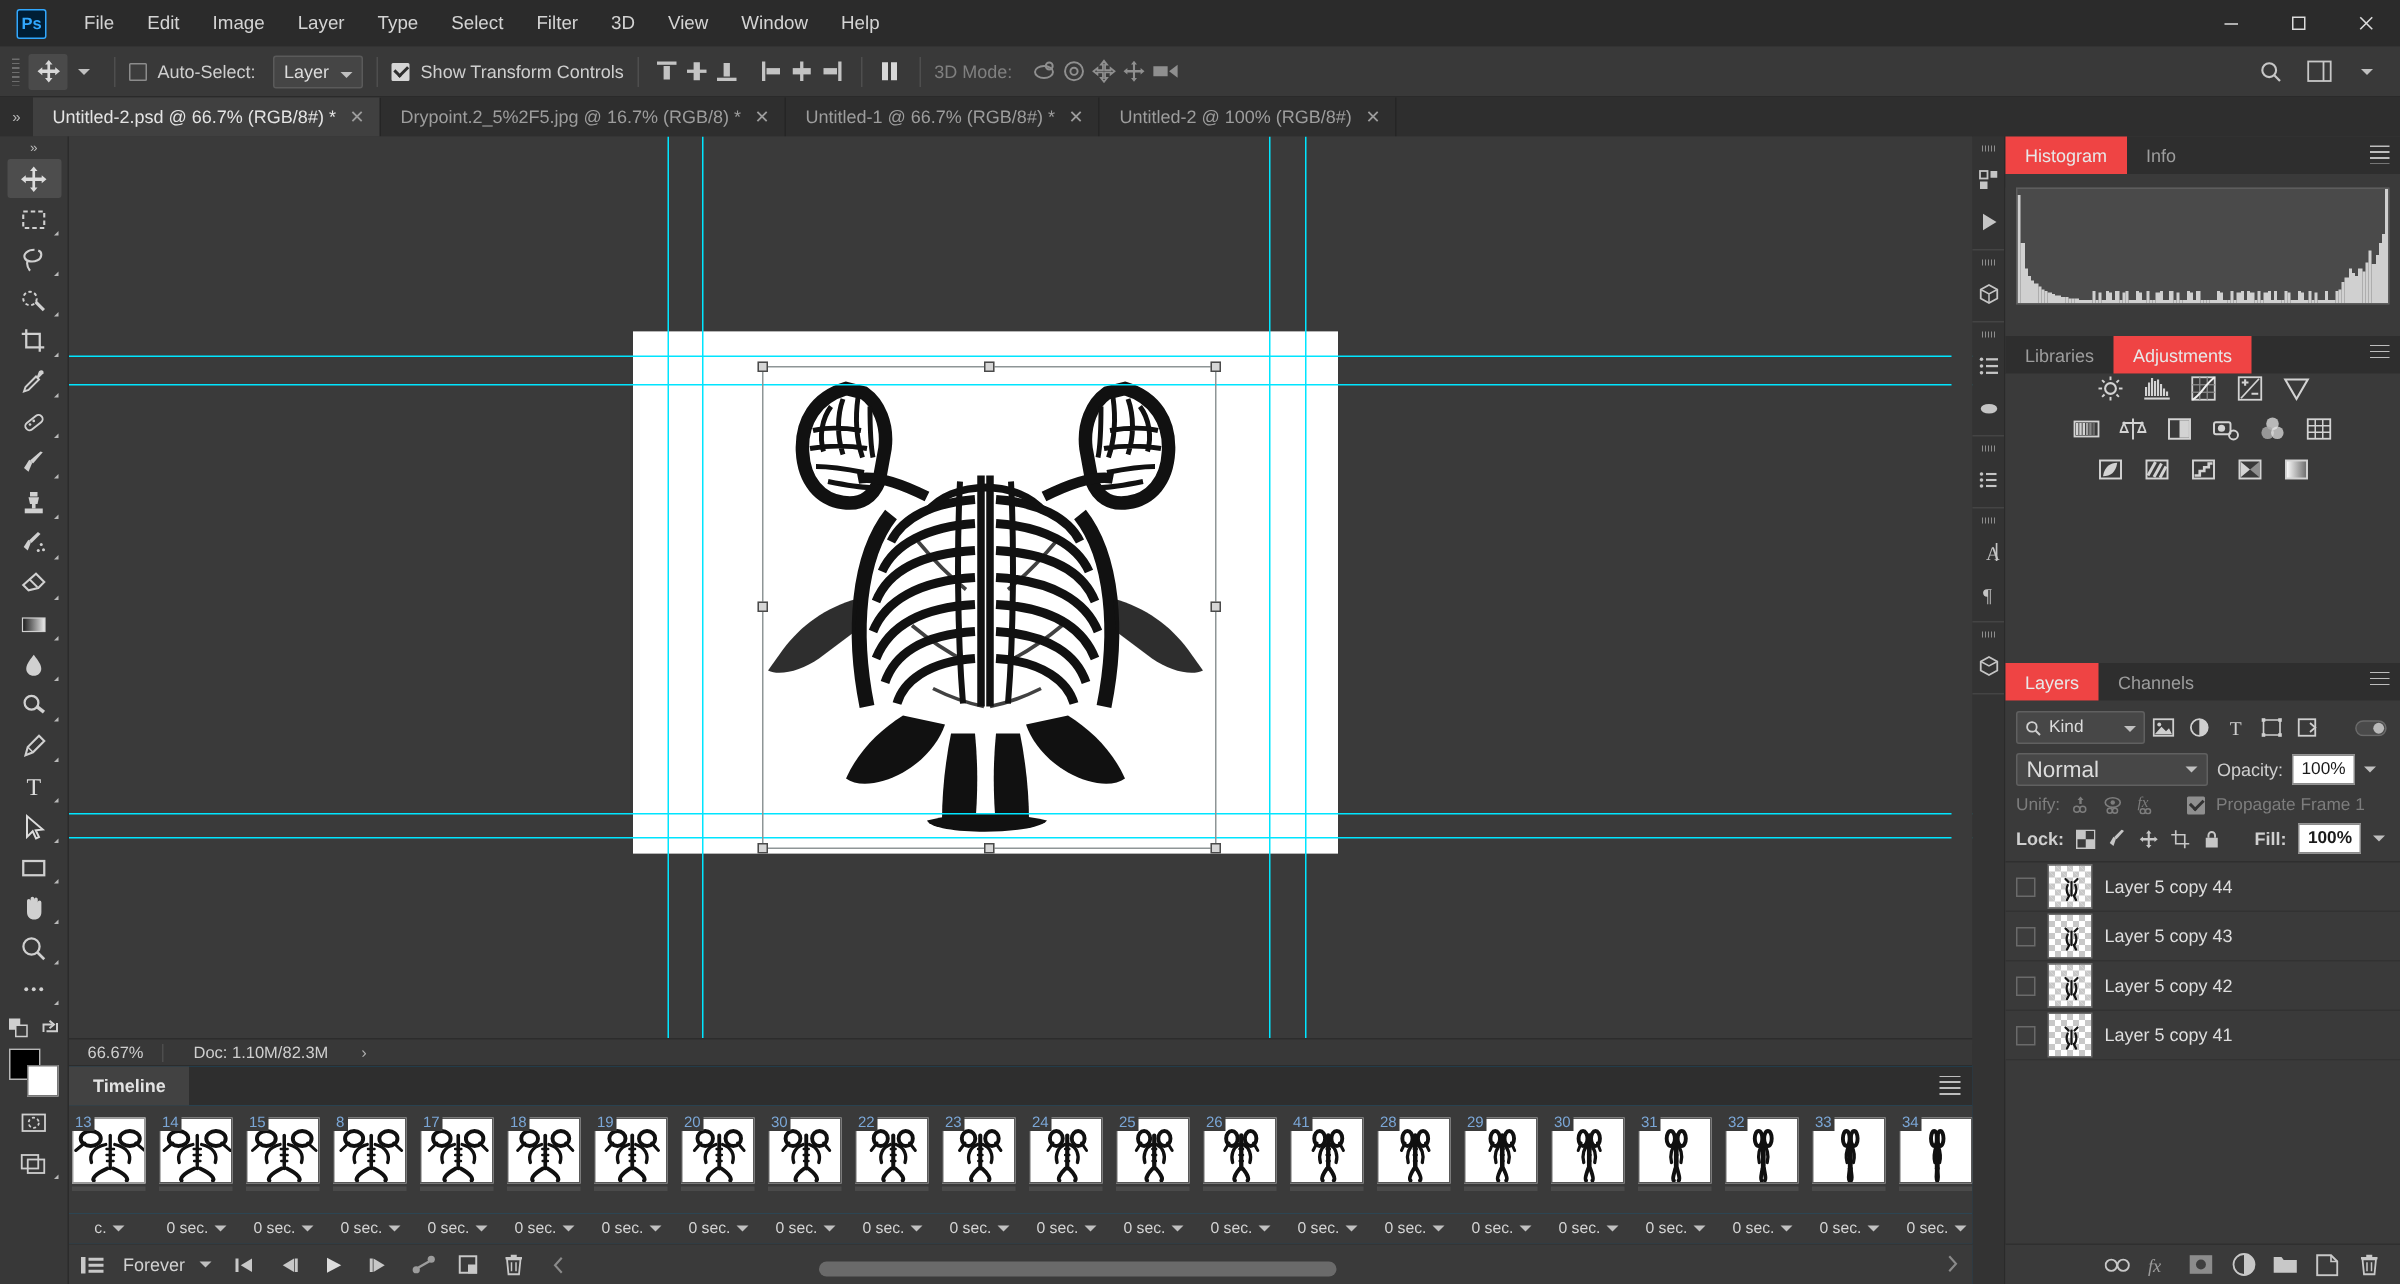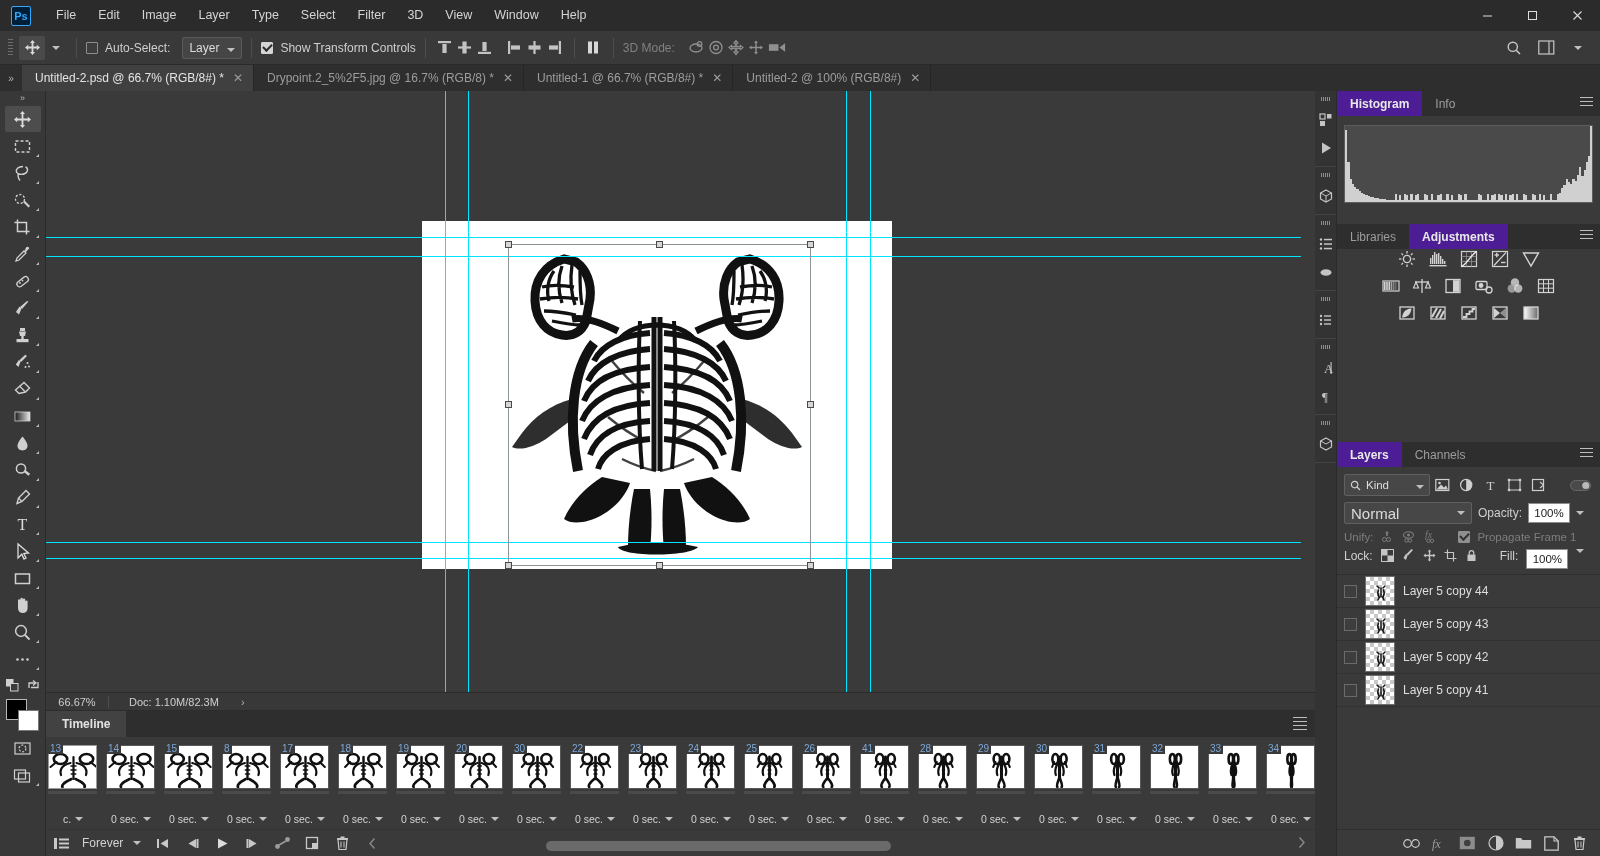--- a/index.html
+++ b/index.html
@@ -159,43 +159,43 @@
     position:absolute; right:263px; top:91px; width:22px; bottom:0; background:#333333;
     border-right:1px solid #2a2a2a;
   }
   .railgroup { padding:6px 0 4px; border-bottom:1px solid #444;}
   .railgrip { width:9px; height:4px; margin:0 auto 5px;
     background:repeating-linear-gradient(to right,#8e8e8e 0 1px,transparent 1px 2px);}
   .railicon { width:22px; height:28px; display:flex; align-items:center; justify-content:center; color:#c5c5c5;}
   .dock { position:absolute; right:0; top:91px; width:263px; bottom:0; background:#3a3a3a;}
   .panel-tabs { height:25px; background:#2e2e2e; display:flex; align-items:stretch; position:relative;}
   .ptab { padding:0 13px; display:flex; align-items:center; font-size:12px; color:#9d9d9d;}
-  .ptab.active { background:#4c1d95; color:#e8e8e8; font-weight:bold;}
+  .ptab.active { background:#ef4444; color:#e8e8e8; font-weight:normal;}
   .pmenu { position:absolute; right:7px; top:6px; width:13px; height:12px;
     background:repeating-linear-gradient(to bottom,#bdbdbd 0 1px,transparent 1px 4px);}
   .panel-body { background:#3a3a3a; }
   .histo-box { margin:9px 7px 0; height:78px; background:#4a4a4a; border:1px solid #5d5d5d;
     display:flex; align-items:flex-end; overflow:hidden;}
   .hbar { flex:1 1 auto; background:#d0d0d0; }
   .adj-title { padding:9px 0 6px 9px; font-size:12px; color:#b9c4d4;}
   .adj-rows { padding:0 9px 10px; }
   .adj-row { display:flex; justify-content:center; gap:11px; margin-bottom:8px;}
   .adj-ico { width:20px;height:19px; display:flex; align-items:center; justify-content:center; color:#d3d3d3;}
   .layers-toolrow { display:flex; align-items:center; gap:0; padding:7px 7px 0; }
   .kind-select { height:22px; width:86px; background:#474747; border:1px solid #606060; border-radius:2px;
     display:flex; align-items:center; padding:0 5px; gap:5px; color:#dcdcdc; font-size:11.5px;}
   .filt-ico { width:24px; height:22px; display:flex;align-items:center;justify-content:center;color:#cfcfcf;}
   .blend-row { display:flex; align-items:center; gap:6px; padding:6px 7px 0;}
   .blend-select { height:22px; width:128px; background:#474747; border:1px solid #606060; border-radius:2px;
     display:flex; align-items:center; justify-content:space-between; padding:0 6px; color:#dcdcdc; font-size:15px;}
   .num-field { height:20px; width:42px; background:#fff; border:1px solid #8b8b8b; color:#1a1a1a;
     font-size:11.5px; display:flex; align-items:center; justify-content:center;}
   .unify-row { display:flex; align-items:center; gap:7px; padding:6px 7px 0; color:#7d7d7d; font-size:11.5px;}
-  .lock-row { display:flex; align-items:flex-start; gap:8px; padding:6px 7px 5px; font-size:11.5px; color:#cfcfcf;
-    border-bottom:1px solid #2f2f2f;}
+  .lock-row { display:flex; align-items:center; gap:8px; padding:6px 7px 5px; font-size:11.5px; color:#cfcfcf;
+    border-bottom:1px solid #2f2f2f;font-weight:bold;}
   .layer-list { overflow:hidden; }
   .layer-row { height:33px; display:flex; align-items:center; border-bottom:1px solid #323232;}
   .eye-cell { width:26px; display:flex; align-items:center; justify-content:center;}
   .eye-box { width:13px;height:13px;border:1px solid #6a6a6a; background:#3d3d3d;}
   .thumb {
     width:30px;height:30px;margin:0 8px 0 2px;border:1px solid #6d6d6d; position:relative; overflow:hidden;
     background-image:
       linear-gradient(45deg,#c8c8c8 25%,transparent 25%,transparent 75%,#c8c8c8 75%),
       linear-gradient(45deg,#c8c8c8 25%,#ffffff 25%,#ffffff 75%,#c8c8c8 75%);
     background-size:8px 8px; background-position:0 0,4px 4px;

